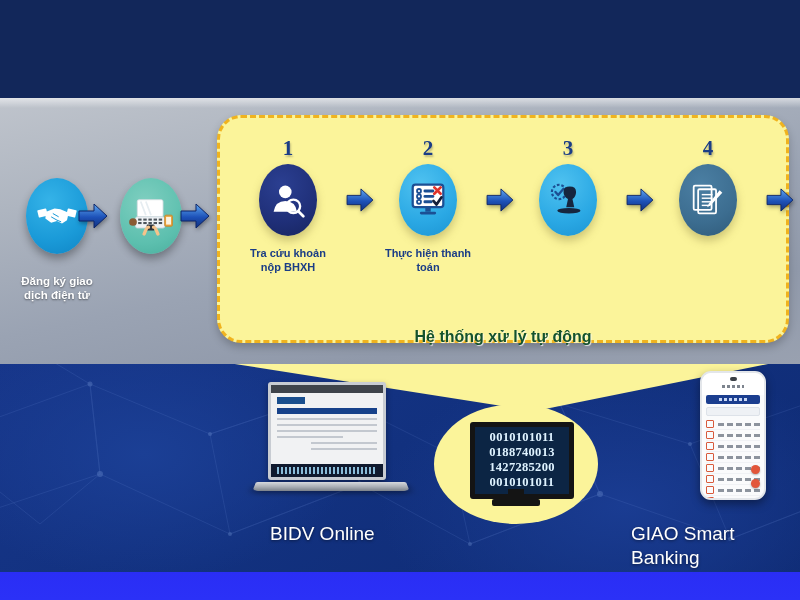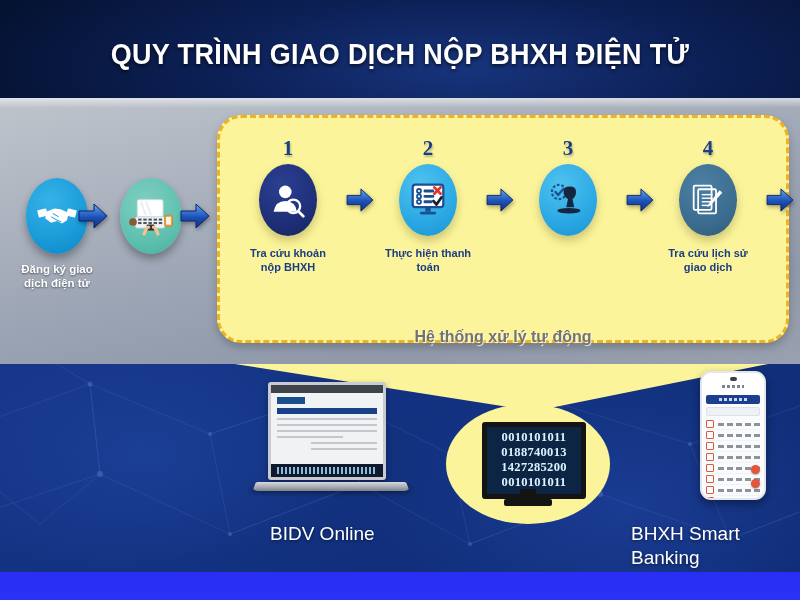--- a/index.html
+++ b/index.html
@@ -38,21 +38,21 @@
   
   .pre-step{position:absolute;text-align:center;width:92px;}
   .pre-circle{
     width:62px;height:76px;margin:0 auto;border-radius:50%;
     display:flex;align-items:center;justify-content:center;
     box-shadow:0 5px 9px rgba(0,0,0,.32);
   }
   .pre-circle.blue{background:radial-gradient(circle at 38% 30%,#35b3e8 0%,#1a9ad8 60%,#0f84c4 100%);}
   .pre-circle.teal{background:radial-gradient(circle at 40% 32%,#7fcfc0 0%,#5cbfae 65%,#49ad9c 100%);}
   .pre-label{
-    margin-top:8px;color:#ffffff;font-size:11.5px;font-weight:bold;line-height:14px;
+    margin-top:20px;color:#ffffff;font-size:11.5px;font-weight:bold;line-height:14px;
     text-shadow:0 1px 2px rgba(0,0,0,.5);
   }
   .arr-wrap{position:absolute;display:block;}
   .arr-svg{display:block;filter:drop-shadow(1px 2px 2px rgba(0,0,0,.35));}
 
   
   .yellow-panel{
     position:absolute;left:217px;top:115px;width:566px;height:222px;
     background:#fbf49a;border:3px dashed #f0b31e;border-radius:24px;
     box-shadow:0 4px 8px rgba(0,0,0,.22);
@@ -69,21 +69,21 @@
     box-shadow:0 5px 8px rgba(120,110,50,.35);
   }
   .sc-navy{background:radial-gradient(circle at 38% 28%,#2b3f91 0%,#1f2f78 60%,#17245e 100%);}
   .sc-cyan{background:radial-gradient(circle at 38% 28%,#4fc2f0 0%,#2aa8e4 60%,#1b93d2 100%);}
   .sc-steel{background:radial-gradient(circle at 38% 28%,#4b7fa3 0%,#3c6d90 60%,#2f5a79 100%);}
   .step-label{
     margin-top:11px;color:#1b3d86;font-size:11px;font-weight:bold;line-height:13.5px;
   }
   .auto-caption{
     position:absolute;left:0;right:0;bottom:-6px;text-align:center;
-    color:#737373;font-size:16px;font-weight:bold;
+    color:#14532d;font-size:16px;font-weight:bold;
     text-shadow:1px 1px 1px rgba(255,255,255,.8);
   }
 
   
   .bottom{
     position:absolute;left:0;top:364px;width:800px;height:236px;
     background:
       radial-gradient(ellipse 300px 180px at 18% 38%, #1b3f95 0%, rgba(27,63,149,0) 70%),
       radial-gradient(ellipse 340px 200px at 78% 60%, #1a3c92 0%, rgba(26,60,146,0) 72%),
       linear-gradient(150deg,#17368a 0%,#12317f 45%,#0e2a72 100%);
@@ -161,23 +161,20 @@
     padding-top:3px;font-weight:bold;
   }
   .mon-neck{position:absolute;left:50%;top:85px;width:16px;height:12px;margin-left:-8px;background:#141414;}
   .mon-foot{position:absolute;left:50%;top:95px;width:48px;height:7px;margin-left:-24px;background:#141414;border-radius:2px;}
 </style>
 </head>
 <body>
 
 <div id="infographic">
 
-  <div class="header">
-    <div class="header-title">QUY TRÌNH GIAO DỊCH NỘP BHXH ĐIỆN TỬ</div>
-  </div>
 
   <div class="midband"></div>
 
   <div class="pre-step" style="left:11px;top:178px;">
     <div class="pre-circle blue">
       <svg width="40" height="30" viewBox="0 0 48 34" aria-hidden="true">
         <g fill="#ffffff">
           <rect x="1" y="9" width="11" height="9" rx="1" transform="rotate(-14 6 13)"></rect>
           <rect x="36" y="9" width="11" height="9" rx="1" transform="rotate(14 42 13)"></rect>
           <path d="M11 12 L21 8 L28 9 L38 13 L36 22 L30 26 L24 23 L17 25 L10 20 Z"></path>
@@ -314,23 +311,20 @@
           <rect x="8" y="8" width="20" height="27" rx="1.5" fill="none" stroke="#ffffff" stroke-width="2"></rect>
           <g stroke="#ffffff" stroke-width="1.6">
             <path d="M12 14 H24"></path>
               <path d="M12 18 H24"></path>
               <path d="M12 22 H24"></path>
               <path d="M12 26 H20"></path>
           </g>
           <path d="M32 9 L35 12 L22 26 L18 28 L20 24 Z" fill="#ffffff"></path>
         </svg>
       </div>
-      <div class="step-label">Tra cứu
-lịch sử giao
-dịch</div>
     </div>
 
     <div class="arr-wrap" style="left:546px;top:70px;">
       <svg class="arr-svg" width="28" height="24" viewBox="0 0 30 26">
         <path d="M1 8 H16 V1 L29 13 L16 25 V18 H1 Z" fill="url(#ag1)" stroke="#0c2468" stroke-width="1"></path>
         </svg>
     </div>
 
     <div class="step" style="left:452px;top:20px;left:458px;">
       <div style="height:0;"></div>
@@ -385,21 +379,21 @@
         <div class="lt-line" style="margin-left:40px;"></div>
         <div class="lt-line" style="margin-left:40px;"></div>
         <div class="lt-footer">
           <div class="lt-footer-bits"></div>
         </div>
       </div>
       <div class="lt-base"></div>
     </div>
     <div class="bcap" style="left:270px;top:158px;">BIDV Online</div>
 
-    <div class="monitor-oval" style="left:446px;top:40px;">
+    <div class="monitor-oval" style="left:434px;top:40px;">
       <div class="monitor">
         <div class="bits">
           <div>0010101011</div>
           <div>0188740013</div>
           <div>1427285200</div>
           <div>0010101011</div>
         </div>
       </div>
       <div class="mon-neck"></div>
       <div class="mon-foot"></div>
@@ -442,18 +436,18 @@
             <span class="ph-rtxt"></span>
           </div>
         <div class="ph-row">
             <span class="ph-ricon"></span>
             <span class="ph-rtxt"></span>
           </div>
       </div>
       <div class="ph-fab" style="top:92px;"></div>
       <div class="ph-fab" style="top:106px;"></div>
     </div>
-    <div class="bcap" style="left:631px;top:158px;">BHXH Smart Banking</div>
+    <div class="bcap" style="left:631px;top:158px;">GIAO Smart Banking</div>
 
     <div class="bottom-strip"></div>
   </div>
 
 </div>
 
 </body></html>

